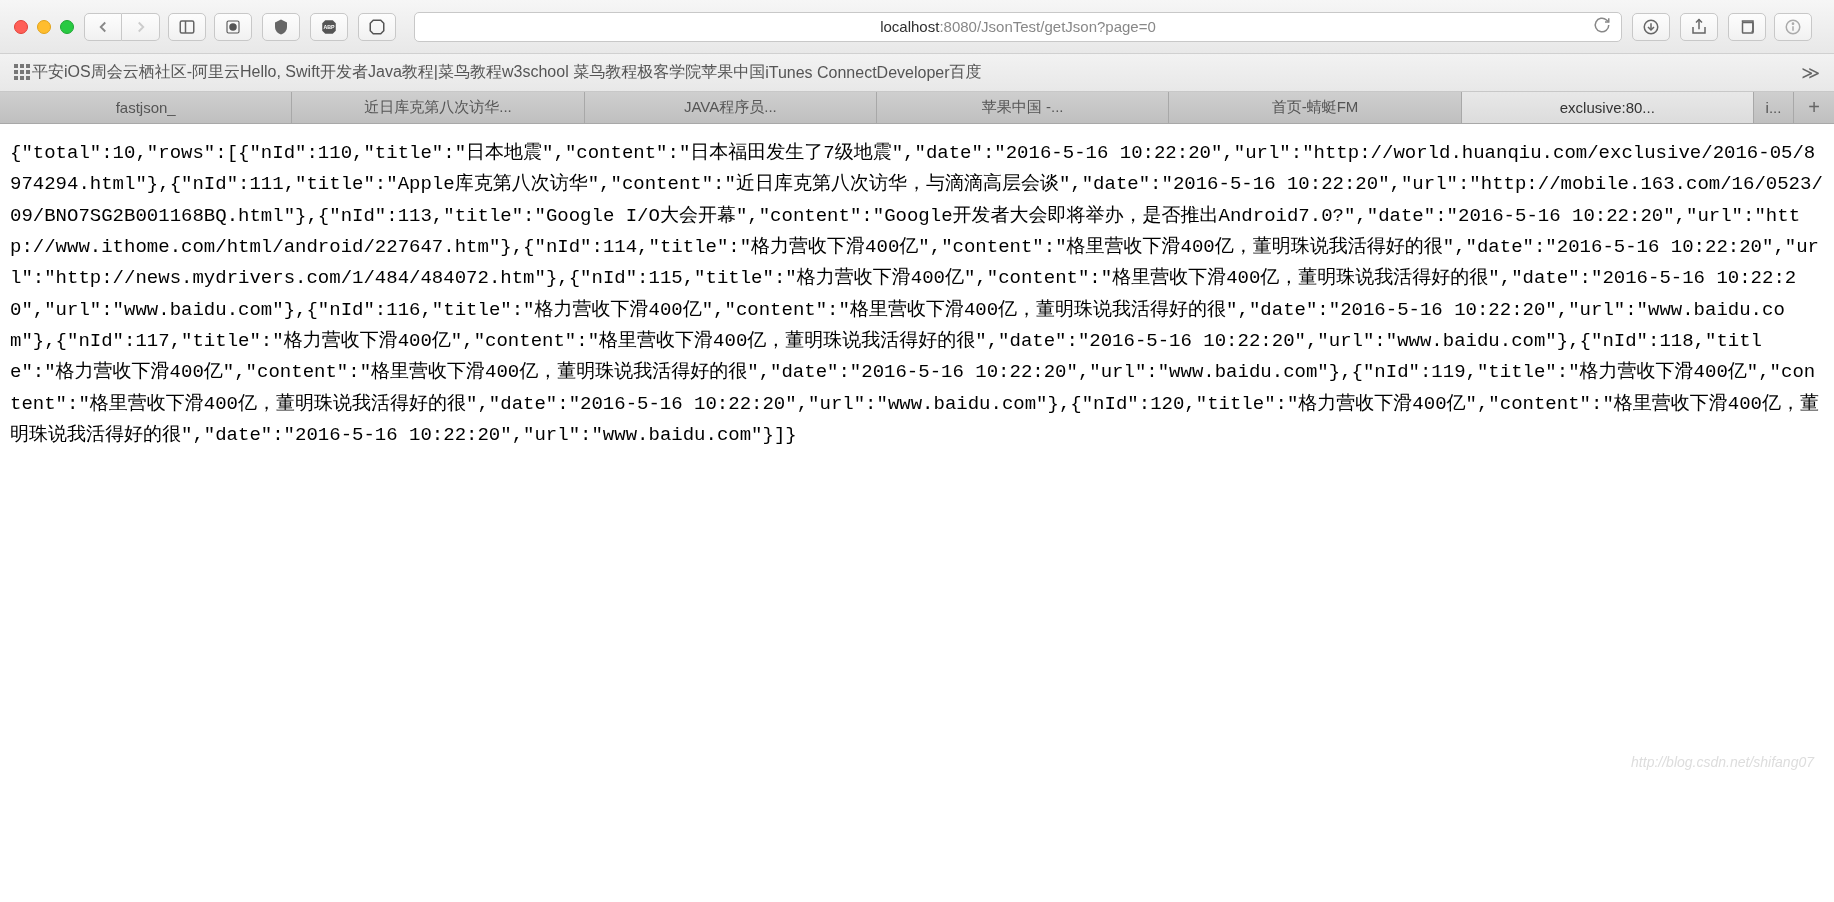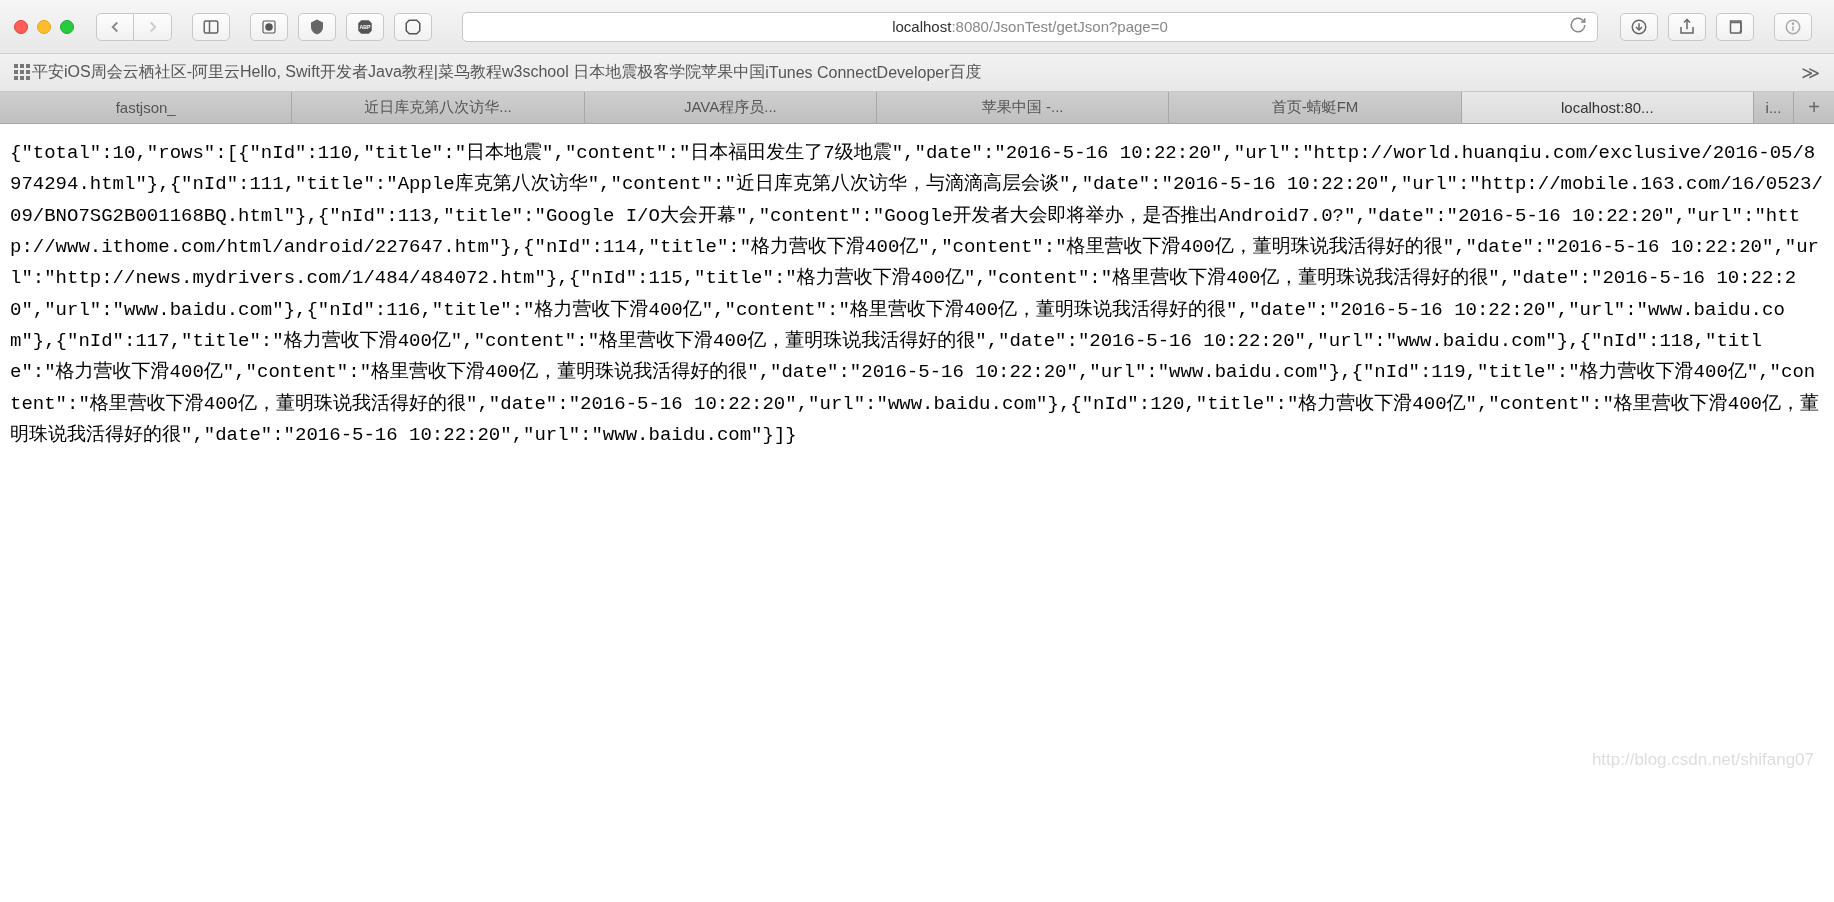--- a/index.html
+++ b/index.html
@@ -10,21 +10,21 @@
       height: 902px;
       overflow: hidden;
     }
     .titlebar {
       height: 54px;
       background: linear-gradient(to bottom, #f6f6f6, #e8e8e8);
       border-bottom: 1px solid #d0d0d0;
       display: flex;
       align-items: center;
       padding: 0 14px;
-      gap: 12px;
+      gap: 0;
     }
     .traffic-lights { display: flex; gap: 9px; margin-right: 10px; }
     .traffic-light { width: 14px; height: 14px; border-radius: 50%; }
     .tl-close { background: #ff5f57; border: 0.5px solid #e14138; }
     .tl-min { background: #ffbd2e; border: 0.5px solid #e1a219; }
     .tl-max { background: #28ca42; border: 0.5px solid #1fa733; }
     .nav-btns { display: flex; gap: 0; margin-right: 8px; }
     .nav-btn {
       width: 38px; height: 28px;
       background: linear-gradient(to bottom, #fdfdfd, #f1f1f1);
@@ -121,22 +121,23 @@
       line-height: 1.65;
       color: #000;
       word-break: break-all;
       white-space: pre-wrap;
     }
     .watermark {
       position: absolute;
       right: 20px;
       bottom: 132px;
       color: #ddd;
-      font-size: 17px;
+      font-size: 14px;
       font-family: sans-serif;
+      font-style: italic;
     }
     svg { width: 18px; height: 18px; }
   </style>
 </head>
 <body>
 
 <div class="titlebar">
   <div class="traffic-lights">
     <div class="traffic-light tl-close"></div>
     <div class="traffic-light tl-min"></div>
@@ -241,35 +242,35 @@
       <span></span>
       <span></span>
       <span></span>
       <span></span>
       <span></span>
   </div>
   <div class="bm-item">平安iOS周会</div>
   <div class="bm-item">云栖社区-阿里云</div>
   <div class="bm-item">Hello, Swift开发者</div>
   <div class="bm-item">Java教程|菜鸟教程</div>
-  <div class="bm-item">w3school 日本地震</div>
+  <div class="bm-item">w3school 菜鸟教程</div>
   <div class="bm-item">极客学院</div>
   <div class="bm-item">苹果中国</div>
   <div class="bm-item">iTunes Connect</div>
   <div class="bm-item">Developer</div>
   <div class="bm-item">百度</div>
   <div class="bm-overflow">≫</div>
 </div>
 
 <div class="tabs-bar">
   <div class="tab">fastjson_</div>
   <div class="tab">近日库克第八次访华...</div>
   <div class="tab">JAVA程序员...</div>
   <div class="tab">苹果中国 -...</div>
   <div class="tab">首页-蜻蜓FM</div>
-  <div class="tab active">localhost:80...</div>
+  <div class="tab active">exclusive:80...</div>
   <div class="tab tab-small">i...</div>
   <div class="tab-new">+</div>
 </div>
 
 <div class="content">{"total":10,"rows":[{"nId":110,"title":"日本地震","content":"日本福田发生了7级地震","date":"2016-5-16 10:22:20","url":"http://world.huanqiu.com/exclusive/2016-05/8974294.html"},{"nId":111,"title":"Apple库克第八次访华","content":"近日库克第八次访华，与滴滴高层会谈","date":"2016-5-16 10:22:20","url":"http://mobile.163.com/16/0523/09/BNO7SG2B001168BQ.html"},{"nId":113,"title":"Google I/O大会开幕","content":"Google开发者大会即将举办，是否推出Android7.0?","date":"2016-5-16 10:22:20","url":"http://www.ithome.com/html/android/227647.htm"},{"nId":114,"title":"格力营收下滑400亿","content":"格里营收下滑400亿，董明珠说我活得好的很","date":"2016-5-16 10:22:20","url":"http://news.mydrivers.com/1/484/484072.htm"},{"nId":115,"title":"格力营收下滑400亿","content":"格里营收下滑400亿，董明珠说我活得好的很","date":"2016-5-16 10:22:20","url":"www.baidu.com"},{"nId":116,"title":"格力营收下滑400亿","content":"格里营收下滑400亿，董明珠说我活得好的很","date":"2016-5-16 10:22:20","url":"www.baidu.com"},{"nId":117,"title":"格力营收下滑400亿","content":"格里营收下滑400亿，董明珠说我活得好的很","date":"2016-5-16 10:22:20","url":"www.baidu.com"},{"nId":118,"title":"格力营收下滑400亿","content":"格里营收下滑400亿，董明珠说我活得好的很","date":"2016-5-16 10:22:20","url":"www.baidu.com"},{"nId":119,"title":"格力营收下滑400亿","content":"格里营收下滑400亿，董明珠说我活得好的很","date":"2016-5-16 10:22:20","url":"www.baidu.com"},{"nId":120,"title":"格力营收下滑400亿","content":"格里营收下滑400亿，董明珠说我活得好的很","date":"2016-5-16 10:22:20","url":"www.baidu.com"}]}</div>
 
 <div class="watermark">http://blog.csdn.net/shifang07</div>
 
 </body></html>

